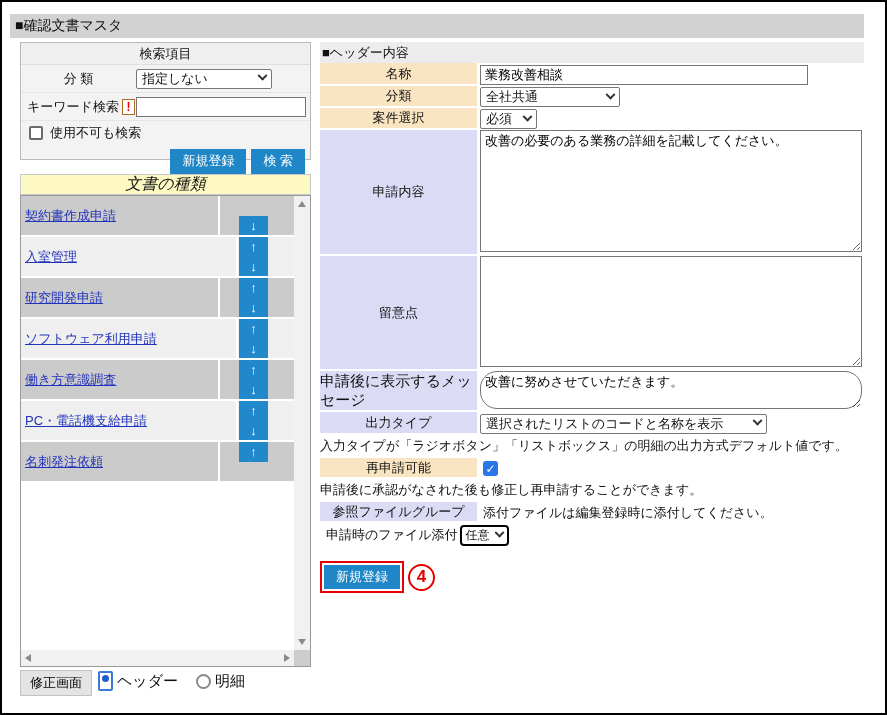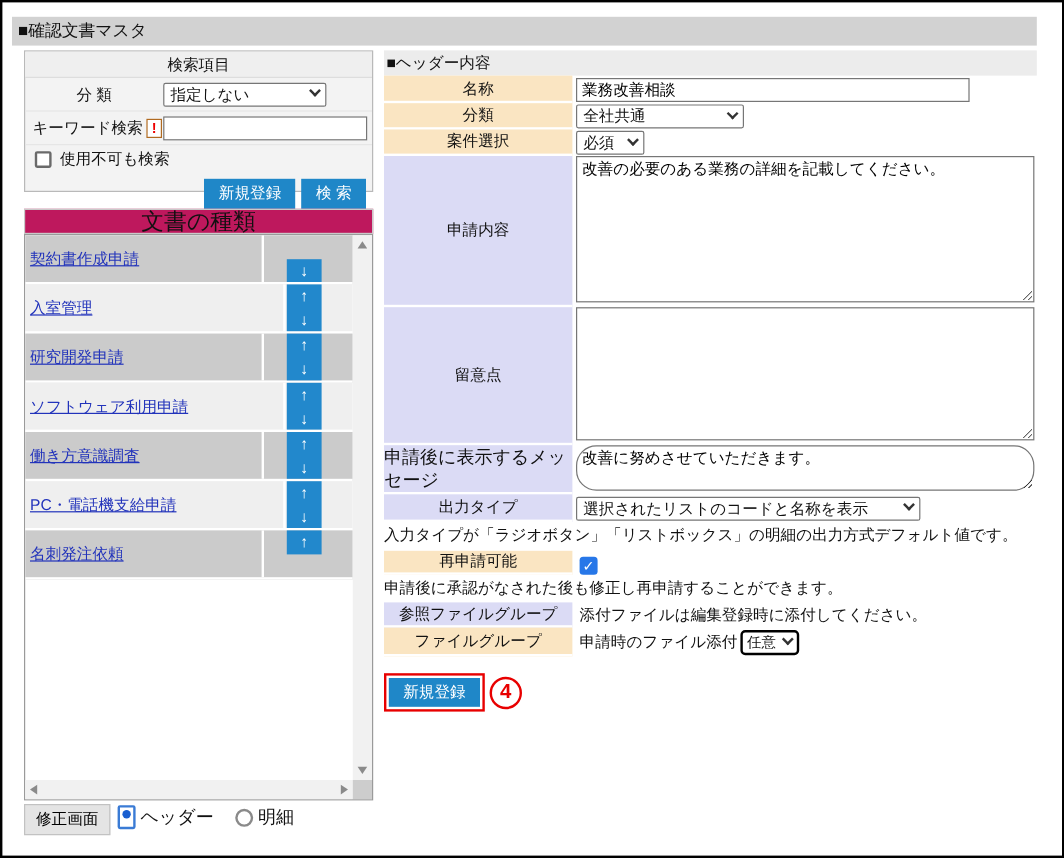--- a/index.html
+++ b/index.html
@@ -16,21 +16,21 @@
   .search-label { width:115px; display:flex; align-items:center; justify-content:center; font-size:13px; }
   .search-label.kw { justify-content:flex-start; padding-left:6px; }
   .alert-badge { display:inline-block; width:13px; height:16px; margin-left:3px; border:1px solid #b06a20; background:#fff; color:#e00; font-weight:bold; font-size:12px; line-height:15px; text-align:center; }
   .chk-row { height:24px; display:flex; align-items:center; padding-left:8px; border-bottom:none; }
   .chk-box { width:14px; height:14px; border:2px solid #6a6a6a; background:#fff; border-radius:2px; margin-right:7px; }
   .chk-row span { font-size:13px; }
   .btn-row { display:flex; justify-content:flex-end; align-items:center; height:32px; padding-right:5px; gap:5px; }
   .blue-btn { background:#1f87c8; color:#fff; border:none; font-size:13px; height:25px; padding:0 12px; font-family:inherit; cursor:pointer; }
 
   
-  .doclist-header { position:absolute; left:18px; top:172px; width:291px; height:21px; background:#be185d; border:1px solid #c9c9c9; display:flex; align-items:center; justify-content:center; font-size:19px; }
+  .doclist-header { position:absolute; left:18px; top:172px; width:291px; height:21px; background:#fef9c3; border:1px solid #c9c9c9; display:flex; align-items:center; justify-content:center; font-size:16px;font-style:italic; }
   .list-box { position:absolute; left:18px; top:193px; width:291px; height:472px; border:1px solid #9a9a9a; background:#fff; }
   .list-content { position:absolute; left:0; top:0; width:273px; height:454px; overflow:hidden; }
   .list-row { display:flex; height:41px; border-bottom:2px solid #fff; }
   .list-row.dark { background:#cbcbcb;gap:18px; }
   .list-row.light { background:#efefef; }
   .cell-link { flex:1; display:flex; align-items:center; padding-left:4px; border-right:2px solid #fff; }
   .cell-link a { color:#2233bb; font-size:13px; text-decoration:underline; }
   .cell-arrows { width:56px; position:relative; }
   .arrow-stack { position:absolute; left:1px; width:29px; background:#2288cc; display:flex; flex-direction:column; }
   .arrow-stack.both { top:0; bottom:0; }
@@ -274,38 +274,37 @@
       <div class="fr-field">
         <div class="sel" style="width:287px;">
           <span>選択されたリストのコードと名称を表示</span>
           <span class="chev"></span>
         </div>
       </div>
     </div>
 
     <div class="note">入力タイプが「ラジオボタン」「リストボックス」の明細の出力方式デフォルト値です。</div>
 
-    <div class="fr" style="height:21px;align-items:flex-end;">
+    <div class="fr" style="height:21px;">
       <div class="fr-label lbl-peach">再申請可能</div>
       <div class="fr-field" style="margin-left:6px;">
         <span class="chk-on">✓</span>
       </div>
     </div>
 
     <div class="note">申請後に承認がなされた後も修正し再申請することができます。</div>
 
     <div class="fr" style="height:21px;">
       <div class="fr-label lbl-lav">参照ファイルグループ</div>
       <div class="fr-field" style="margin-left:6px;">
         <span class="inline-txt">添付ファイルは編集登録時に添付してください。</span>
       </div>
     </div>
 
     <div class="fr" style="height:24px;">
-      <div class="fr-label lbl-peach">ファイルグループ</div>
       <div class="fr-field" style="margin-left:6px;">
         <span class="inline-txt">申請時のファイル添付</span>
         <span class="sel-strong">
           <span>任意</span>
           <span class="chev"></span>
         </span>
       </div>
     </div>
 
     <div class="reg-wrap">

